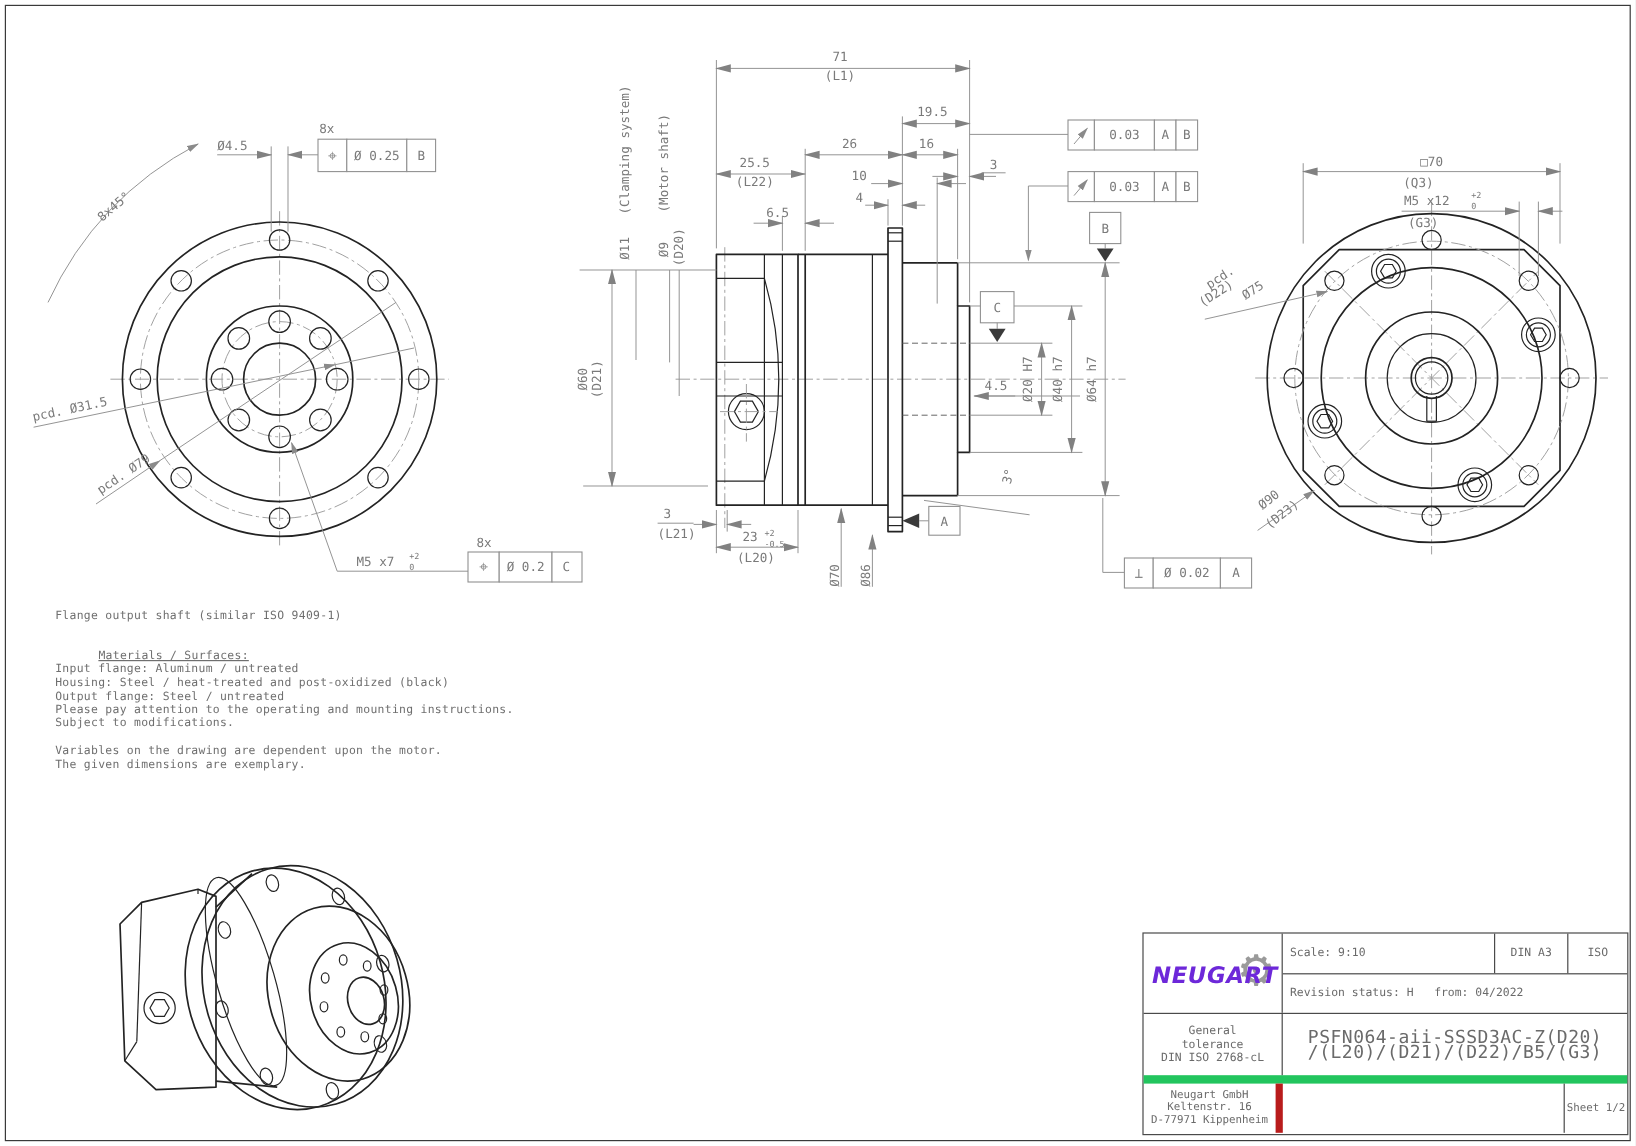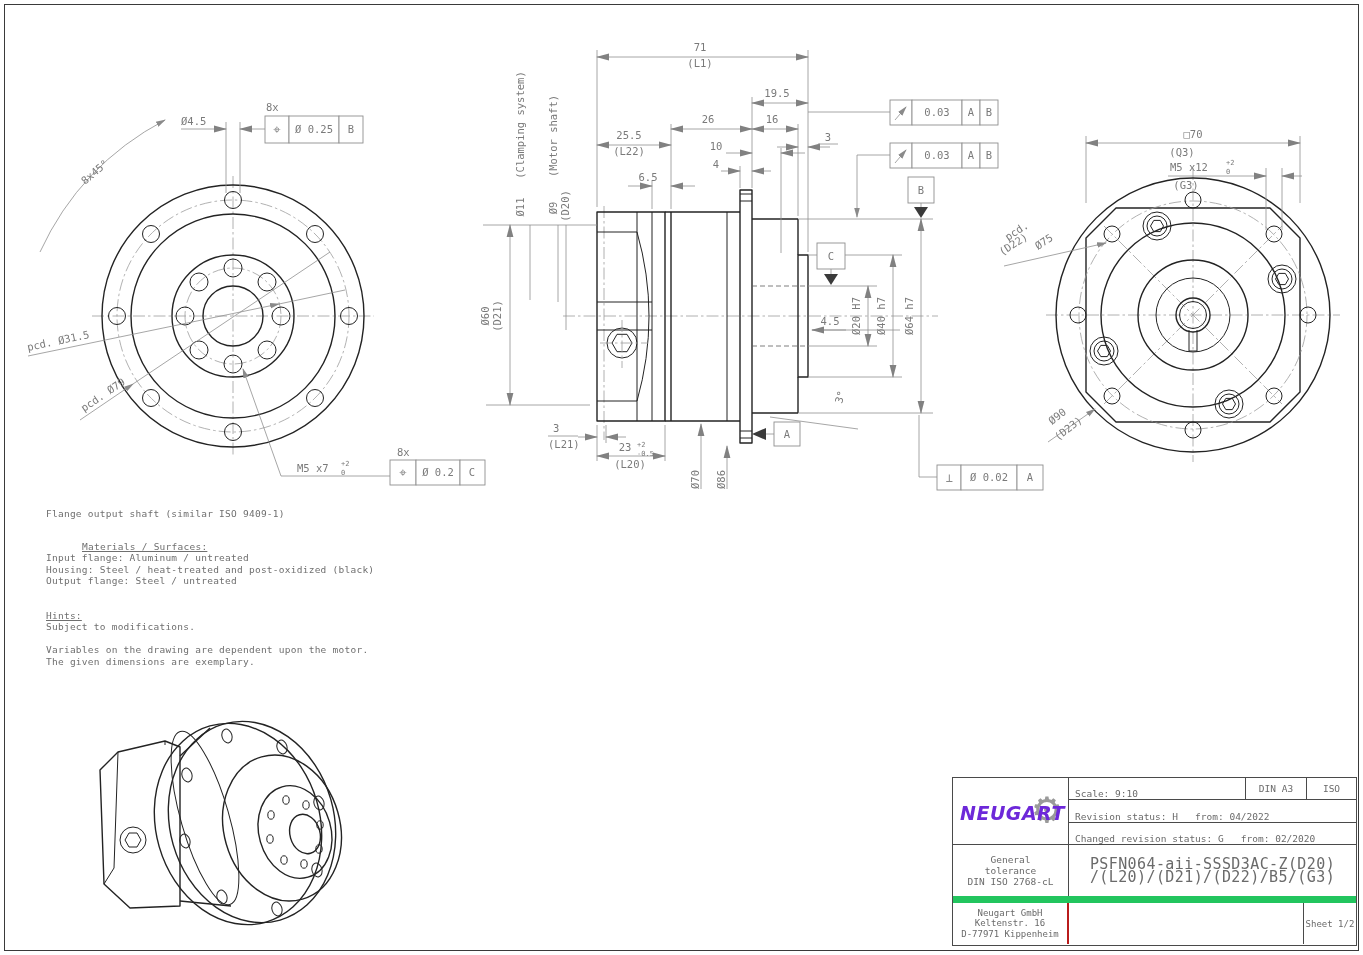--- a/index.html
+++ b/index.html
@@ -29,33 +29,33 @@
   
   .tb{position:absolute;left:952px;top:777px;width:405px;height:169px;border:1px solid #4a4a4a;
       background:#fff;font-size:9.5px;color:#6a6a6a;box-sizing:border-box;}
   .tb *{box-sizing:border-box;}
   .tb .r1{display:flex;height:67px;border-bottom:1px solid #4a4a4a;}
   .tb .logo{width:116px;border-right:1px solid #4a4a4a;position:relative;overflow:hidden;}
   .tb .gear{position:absolute;right:8px;top:8px;font-size:44px;color:#9a9a9a;line-height:44px;}
   .tb .brand{position:absolute;left:7px;top:24px;font-family:"DejaVu Sans","Liberation Sans",sans-serif;
              font-weight:bold;font-style:italic;font-size:19px;color:#6d28d9;letter-spacing:0.5px;}
   .tb .r1r{flex:1;display:flex;flex-direction:column;}
-  .tb .row{flex:1;display:flex;align-items:flex-end;border-bottom:1px solid #4a4a4a;white-space:pre;}
+  .tb .row{flex:1;display:flex;align-items:center;border-bottom:1px solid #4a4a4a;white-space:pre;}
   .tb .row:last-child{border-bottom:none;}
   .tb .c-scale{flex:1;padding-left:6px;}
   .tb .c-format{width:61px;border-left:1px solid #4a4a4a;text-align:center;align-self:stretch;display:flex;align-items:center;justify-content:center;}
   .tb .c-std{width:50px;border-left:1px solid #4a4a4a;text-align:center;align-self:stretch;display:flex;align-items:center;justify-content:center;}
   .tb .rev{padding-left:6px;}
   .tb .r2{display:flex;height:58px;border-bottom:7px solid #22c55e;}
   .tb .tolc{width:116px;border-right:1px solid #4a4a4a;display:flex;flex-direction:column;justify-content:center;text-align:center;}
   .tb .tolc p{margin:0;line-height:11px;}
   .tb .pn{flex:1;display:flex;flex-direction:column;justify-content:center;text-align:center;font-size:15px;}
   .tb .pn p{margin:0;line-height:13px;letter-spacing:0.4px;}
   .tb .r3{display:flex;height:41px;}
-  .tb .addr{width:116px;border-right:2px solid #b91c1c;display:flex;flex-direction:column;justify-content:center;text-align:center;font-size:9px;}
+  .tb .addr{width:116px;border-right:6px solid #b91c1c;display:flex;flex-direction:column;justify-content:center;text-align:center;font-size:9px;}
   .tb .addr p{margin:0;line-height:10.5px;}
   .tb .empty{flex:1;border-right:1px solid #4a4a4a;}
   .tb .sheet{width:52px;display:flex;align-items:center;justify-content:center;white-space:pre;font-size:9px;}
 </style>
 </head>
 <body>
 
 <div class="page">
 <div class="border"></div>
 
@@ -413,40 +413,39 @@
   <ellipse class="o2" cx="271" cy="815" rx="3.2" ry="4.2"></ellipse>
 </g>
 </svg>
 
 <div class="notes">
   <p>Flange output shaft (similar ISO 9409-1)</p>
   <p class="head mt21">Materials / Surfaces:</p>
   <p>Input flange: Aluminum / untreated</p>
   <p>Housing: Steel / heat-treated and post-oxidized (black)</p>
   <p>Output flange: Steel / untreated</p>
-  <p class="head mt24">Hints:</p>
+  <p>Please pay attention to the operating and mounting instructions.</p>
   <p>Subject to modifications.</p>
   <p class="mt11">Variables on the drawing are dependent upon the motor.</p>
   <p>The given dimensions are exemplary.</p>
 </div>
 
 <div class="tb">
   <div class="r1">
     <div class="logo">
       <span class="gear">⚙</span>
       <span class="brand">NEUGART</span>
     </div>
     <div class="r1r">
       <div class="row">
         <div class="c-scale">Scale: 9:10</div>
         <div class="c-format">DIN A3</div>
         <div class="c-std">ISO</div>
       </div>
       <div class="row rev">Revision status: H   from: 04/2022</div>
-      <div class="row rev">Changed revision status: G   from: 02/2020</div>
     </div>
   </div>
   <div class="r2">
     <div class="tolc">
       <p>General</p>
       <p>tolerance</p>
       <p>DIN ISO 2768-cL</p>
     </div>
     <div class="pn">
       <p>PSFN064-aii-SSSD3AC-Z(D20)</p>

